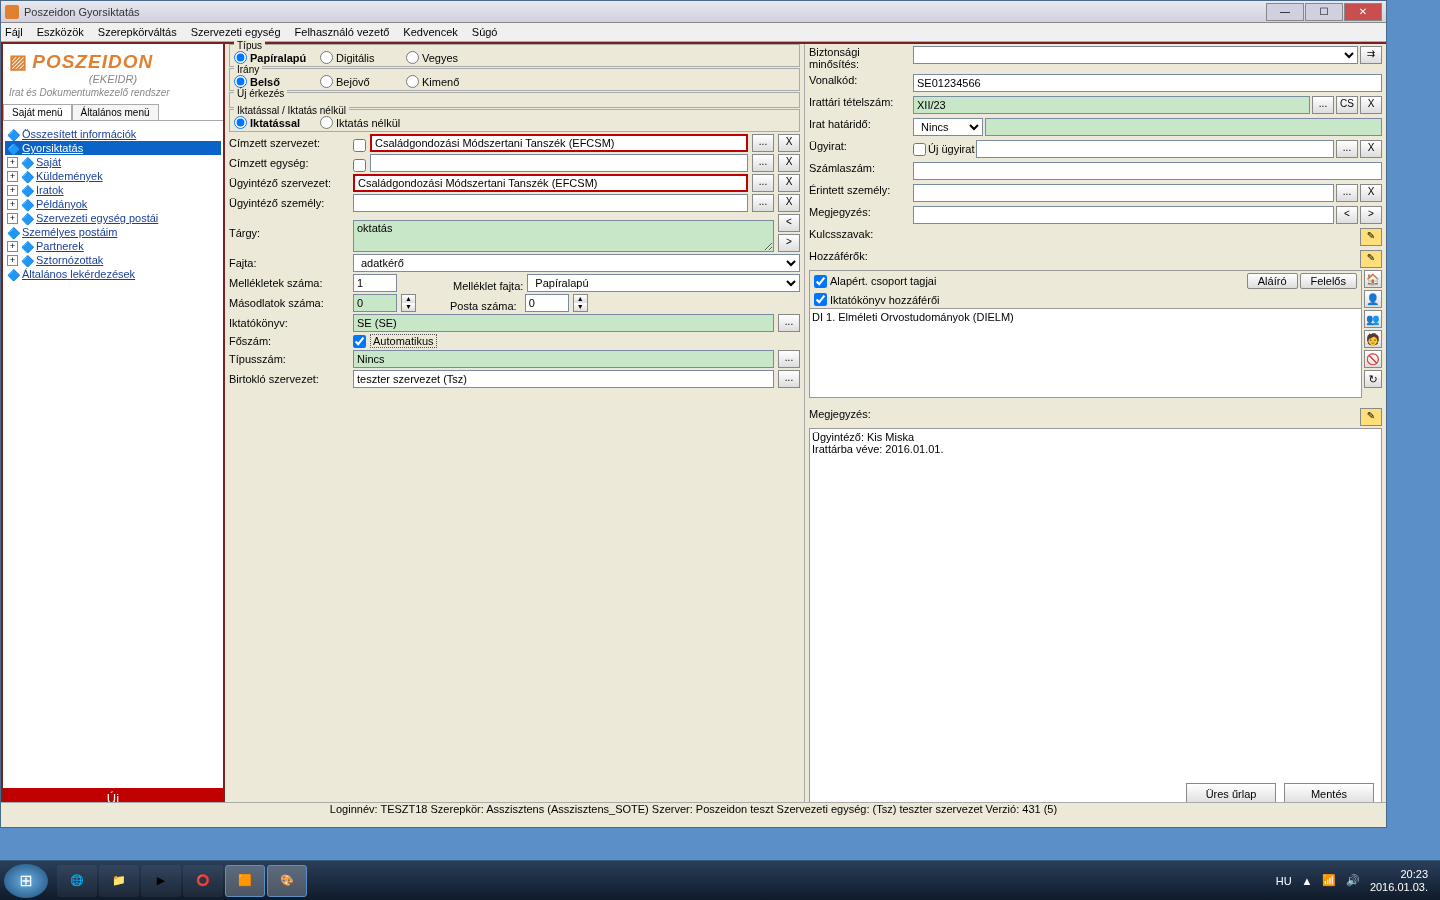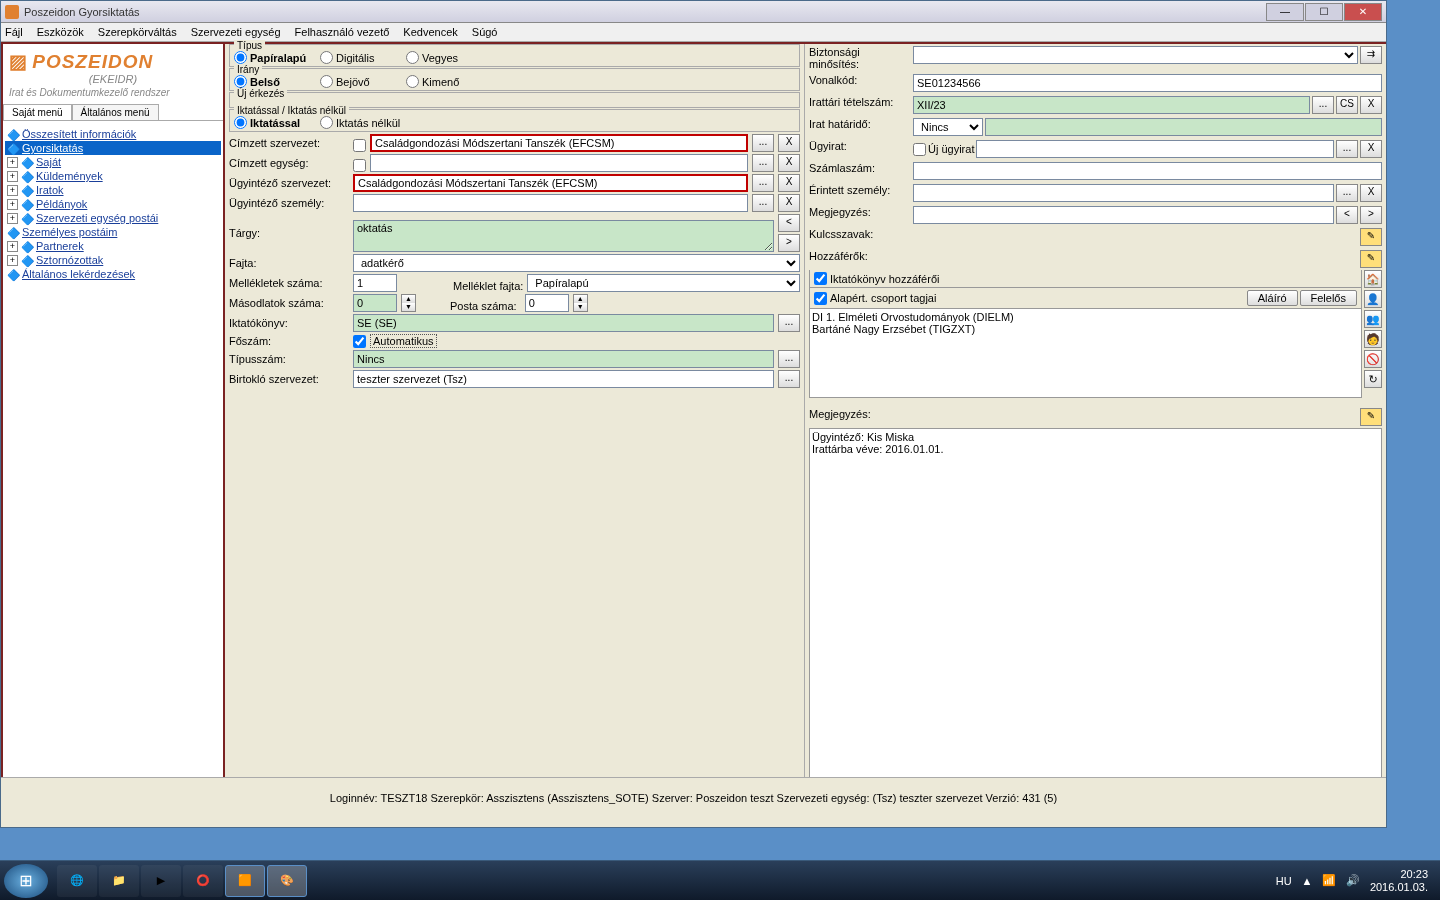--- a/index.html
+++ b/index.html
@@ -52,21 +52,21 @@
 .acclistbox { border: 1px solid #999; background: #fff; height: 90px; padding: 2px; overflow:auto; }
 .boxhdr { display:flex; align-items:center; gap:10px; padding:2px 4px; border:1px solid #999; border-bottom:none; background:#ece9d8;}
 .boxhdr .chk { display:flex; align-items:center; gap:3px;}
 .boxhdr .rightbtns { margin-left:auto; display:flex; gap:2px;}
 .btn-pill { border:1px solid #888; background:linear-gradient(#fff,#ddd); padding:1px 10px; cursor:pointer; border-radius:2px; font-size:11px;}
 .iconcol { display:flex; flex-direction:column; gap:2px; margin-left:2px;}
 .iconcol .ib { width:18px; height:18px; border:1px solid #888; background:linear-gradient(#fff,#ddd); cursor:pointer; display:flex; align-items:center; justify-content:center;}
 .notebox { border:1px solid #999; background:#fff; flex:1; min-height:130px; padding:2px;}
 .bottom-btns { position:absolute; bottom:22px; right:12px; display:flex; gap:8px;}
 .bottom-btns .bb { width:90px; height:22px; border:1px solid #888; background:linear-gradient(#fff,#ddd); cursor:pointer; line-height:20px; text-align:center;}
-.statusbar { position:absolute; bottom:9px; left:0; right:0; height:18px; background:#ece9d8; border-top:1px solid #aaa; padding:20px 6px; font-size:10px; display:flex; align-items:center;}
+.statusbar { position:absolute; bottom:0; left:0; right:0; height:18px; background:#ece9d8; border-top:1px solid #aaa; padding:12px 6px; font-size:10px; display:flex; align-items:flex-end;}
 .statusbar .sbtxt { flex:1; text-align:center; }
 .taskbar { position:absolute; bottom:0; left:0; width:1440px; height:40px; background:linear-gradient(#2a3f5a,#0f1a2a); border-top:1px solid #3a5a7a; display:flex; align-items:center; padding:0 4px;}
 .startbtn { width:44px; height:34px; border-radius:50%; background:radial-gradient(#6ab0e0,#1a4a7a); margin-right:8px; cursor:pointer; display:flex; align-items:center; justify-content:center; color:#fff; font-size:16px;}
 .tbicon { width:40px; height:32px; margin:0 1px; background:rgba(255,255,255,0.05); border-radius:3px; cursor:pointer; display:flex; align-items:center; justify-content:center;}
 .tbicon.active { background:rgba(255,255,255,0.25); border:1px solid #5a8fc7;}
 .tbright { margin-left:auto; display:flex; align-items:center; color:#fff; gap:10px; padding-right:8px;}
 .tbright .clock { text-align:right; line-height:1.1;}
 .spinner { display:flex; flex-direction:column; border:1px solid #888;}
 .spinner span { width:13px; height:8px; background:linear-gradient(#fff,#ddd); font-size:7px; text-align:center; line-height:7px; cursor:pointer;}
 </style>
@@ -382,39 +382,38 @@
           </div>
         <div class="formrow2">
             <span class="lbl2">Hozzáférők:</span>
           <div class="fld2" style="justify-content:flex-end;">
               <span class="btn-sm" style="background:#ffdf7a;">✎</span>
             </div>
           </div>
 
         <div style="display:flex;">
           <div style="flex:1;">
-            <div class="boxhdr" style="border-top:none;">
-              <label class="chk">
-                  <input type="checkbox" checked="" style="">
-                  <span>Iktatókönyv hozzáférői</span>
-                </label>
-            </div>
             <div class="boxhdr">
               <label class="chk">
                   <input type="checkbox" checked="" style="">
                   <span>Alapért. csoport tagjai</span>
                 </label>
               <div class="rightbtns">
                 <span class="btn-pill">Aláíró</span>
                 <span class="btn-pill">Felelős</span>
               </div>
             </div>
+            <div class="boxhdr" style="border-top:none;">
+              <label class="chk">
+                  <input type="checkbox" checked="" style="">
+                  <span>Iktatókönyv hozzáférői</span>
+                </label>
+            </div>
             <div class="acclistbox">
               <div>DI 1. Elméleti Orvostudományok  (DIELM)</div>
-              <div>Bartáné Nagy Erzsébet (TIGZXT)</div>
             </div>
           </div>
           <div class="iconcol">
             <span class="ib">🏠</span>
             <span class="ib">👤</span>
             <span class="ib">👥</span>
             <span class="ib">🧑</span>
             <span class="ib">🚫</span>
             <span class="ib">↻</span>
           </div>

